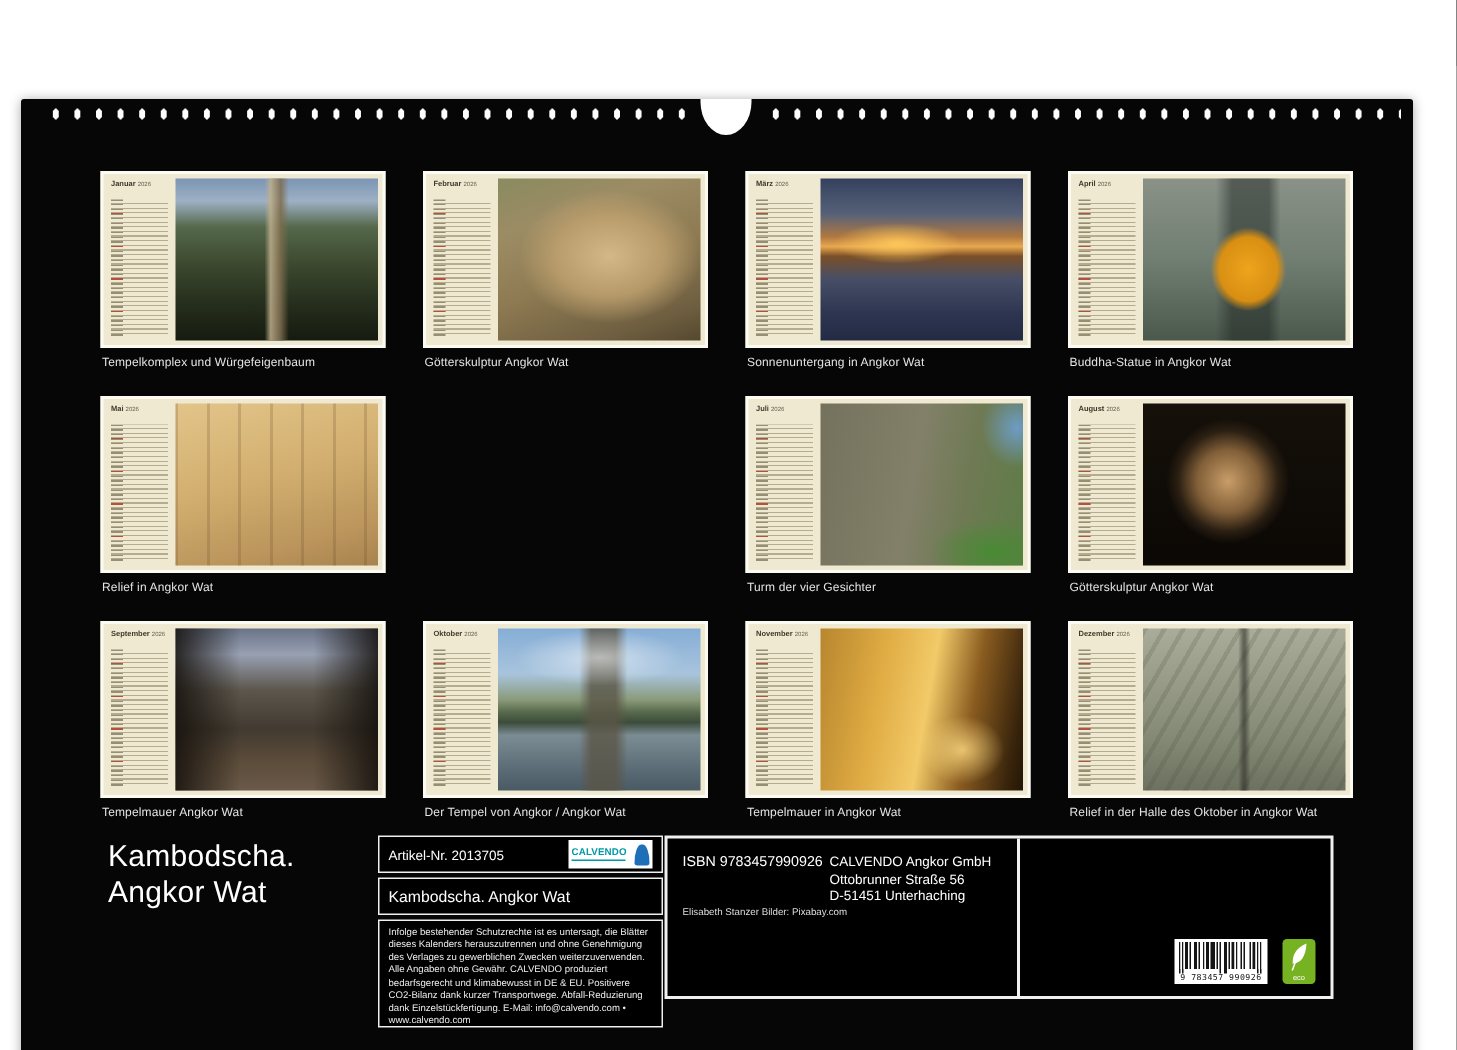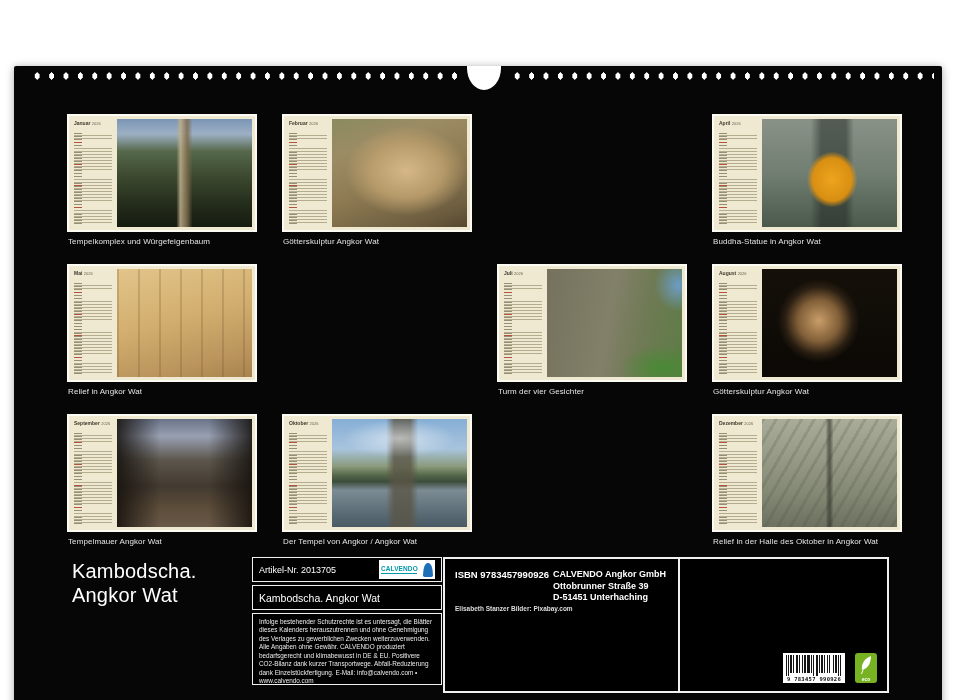--- a/index.html
+++ b/index.html
@@ -36,21 +36,21 @@
   .row-artikel{height:25px;display:flex;align-items:center;justify-content:space-between;font-size:9px;}
   .row-title{height:25px;display:flex;align-items:center;font-size:10.5px;}
   .row-legal{height:72px;font-size:6.4px;line-height:1.32;color:#ececec;padding-top:4px;}
 
   .calvendo-logo{width:56px;height:19px;background:#fff;display:flex;align-items:center;justify-content:space-between;padding:1px 2px;box-sizing:border-box;}
   .cv-text{display:flex;flex-direction:column;justify-content:center;gap:1px;}
   .cv-name{font-size:6.5px;font-weight:bold;letter-spacing:.1px;line-height:7px;}
   .cv-tagline-bar{display:block;width:36px;height:1.5px;}
   .cv-sail{width:10px;height:14px;border-radius:50% 50% 2px 2px / 95% 95% 2px 2px;}
 
-  .publisher-box{position:absolute;left:429px;top:491px;width:446px;height:136px;border:2px solid #f0f0f0;box-sizing:border-box;display:flex;background:#000;font-weight:bold;}
+  .publisher-box{position:absolute;left:429px;top:491px;width:446px;height:109px;border:2px solid #f0f0f0;box-sizing:border-box;display:flex;background:#000;}
   .pub-left{width:235px;border-right:2px solid #f0f0f0;position:relative;box-sizing:border-box;}
   .isbn{position:absolute;left:10px;top:10px;font-size:9.5px;color:#fff;}
   .address{position:absolute;left:108px;top:10px;font-size:9px;line-height:1.3;color:#fff;}
   .credit{position:absolute;left:10px;top:46px;font-size:6.5px;color:#ddd;}
   .pub-right{flex:1;position:relative;}
 
   .barcode{position:absolute;right:42px;bottom:8px;width:62px;height:30px;background:#fff;padding:2px 3px 0 3px;box-sizing:border-box;}
   .bars{height:21px;display:flex;align-items:flex-start;}
   .bar{height:18px;}
   .bar.black{background:#151515;}
@@ -85,20 +85,30 @@
         <div class="month-cell" style="left: 215px; top: 0px;">
           <div class="month-pad">
             <div class="pad-col">
               <div class="pad-month"><span>Februar</span> <span class="pad-year">2026</span></div>
               <div class="pad-lines"></div>
             </div>
             <div class="pad-photo" style="background:radial-gradient(ellipse 60% 55% at 55% 48%, rgba(221,190,140,0.9) 0%, rgba(190,160,110,0.85) 45%, rgba(190,160,110,0) 75%),linear-gradient(160deg, #8a8a60 0%, #9c8c64 25%, #8d7a52 55%, #6e5e40 85%, #55482f 100%)"></div>
           </div>
           <div class="month-caption">Götterskulptur Angkor Wat</div>
         </div>
+        <div class="month-cell" style="left: 430px; top: 0px;">
+          <div class="month-pad">
+            <div class="pad-col">
+              <div class="pad-month"><span>März</span> <span class="pad-year">2026</span></div>
+              <div class="pad-lines"></div>
+            </div>
+            <div class="pad-photo" style="background:radial-gradient(ellipse 45% 18% at 38% 40%, rgba(255,200,90,0.95) 0%, rgba(255,200,90,0) 70%),linear-gradient(180deg, #35405e 0%, #566178 22%, #b07840 36%, #e8a84e 42%, #7a4f28 48%, #474e66 62%, #2c3450 84%, #232b44 100%)"></div>
+          </div>
+          <div class="month-caption">Sonnenuntergang in Angkor Wat</div>
+        </div>
         <div class="month-cell" style="left: 0px; top: 150px;">
           <div class="month-pad">
             <div class="pad-col">
               <div class="pad-month"><span>Mai</span> <span class="pad-year">2026</span></div>
               <div class="pad-lines"></div>
             </div>
             <div class="pad-photo" style="background:repeating-linear-gradient(90deg, rgba(100,75,40,0.22) 0px, rgba(100,75,40,0.22) 2px, rgba(100,75,40,0) 2px, rgba(100,75,40,0) 21px),linear-gradient(165deg, #e3c489 0%, #d2af70 45%, #bb955c 80%, #a8834e 100%)"></div>
           </div>
           <div class="month-caption">Relief in Angkor Wat</div>
         </div>
@@ -144,20 +154,30 @@
         </div>
         <div class="month-cell" style="left: 215px; top: 300px;">
           <div class="month-pad">
             <div class="pad-col">
               <div class="pad-month"><span>Oktober</span> <span class="pad-year">2026</span></div>
               <div class="pad-lines"></div>
             </div>
             <div class="pad-photo" style="background:radial-gradient(ellipse 60% 25% at 50% 18%, rgba(255,255,255,0.55) 0%, rgba(255,255,255,0) 70%),linear-gradient(90deg, rgba(90,85,70,0) 40%, rgba(90,85,70,0.8) 46%, rgba(90,85,70,0.8) 58%, rgba(90,85,70,0) 64%),linear-gradient(180deg, #86aed6 0%, #a8c4dd 28%, #8a9a7a 44%, #55684a 52%, #3c4c3c 58%, #7c8c94 66%, #5a6a74 88%, #4a5a64 100%)"></div>
           </div>
           <div class="month-caption">Der Tempel von Angkor / Angkor Wat</div>
+        </div>
+        <div class="month-cell" style="left: 430px; top: 300px;">
+          <div class="month-pad">
+            <div class="pad-col">
+              <div class="pad-month"><span>November</span> <span class="pad-year">2026</span></div>
+              <div class="pad-lines"></div>
+            </div>
+            <div class="pad-photo" style="background:radial-gradient(ellipse 30% 30% at 70% 75%, rgba(255,220,130,0.8) 0%, rgba(255,220,130,0) 70%),linear-gradient(100deg, #b8862e 0%, #e0ac44 30%, #f2ca68 52%, #8a5c20 72%, #3a250c 92%, #241605 100%)"></div>
+          </div>
+          <div class="month-caption">Tempelmauer in Angkor Wat</div>
         </div>
         <div class="month-cell" style="left: 645px; top: 300px;">
           <div class="month-pad">
             <div class="pad-col">
               <div class="pad-month"><span>Dezember</span> <span class="pad-year">2026</span></div>
               <div class="pad-lines"></div>
             </div>
             <div class="pad-photo" style="background:linear-gradient(90deg, rgba(45,45,38,0) 47%, rgba(45,45,38,0.55) 49.5%, rgba(45,45,38,0.55) 50.5%, rgba(45,45,38,0) 53%),repeating-linear-gradient(120deg, rgba(70,72,60,0.18) 0px, rgba(70,72,60,0.18) 3px, rgba(70,72,60,0) 3px, rgba(70,72,60,0) 11px),linear-gradient(180deg, #a8ac98 0%, #969a86 35%, #838874 70%, #6c7160 100%)"></div>
           </div>
           <div class="month-caption">Relief in der Halle des Oktober in Angkor Wat</div>
@@ -181,21 +201,21 @@
         <span>Kambodscha. Angkor Wat</span>
       </div>
       <div class="info-row row-legal">Infolge bestehender Schutzrechte ist es untersagt, die Blätter dieses Kalenders herauszutrennen und ohne Genehmigung des Verlages zu gewerblichen Zwecken weiterzuverwenden. Alle Angaben ohne Gewähr. CALVENDO produziert bedarfsgerecht und klimabewusst in DE &amp; EU. Positivere CO2-Bilanz dank kurzer Transportwege. Abfall-Reduzierung dank Einzelstückfertigung. E-Mail: info@calvendo.com • www.calvendo.com</div>
     </div>
 
     <div class="publisher-box">
       <div class="pub-left">
         <div class="isbn">ISBN 9783457990926</div>
         <div class="address">
           <div>CALVENDO Angkor GmbH</div>
-          <div>Ottobrunner Straße 39</div>
+          <div>Ottobrunner Straße 56</div>
           <div>D-51451 Unterhaching</div>
         </div>
         <div class="credit">Elisabeth Stanzer Bilder: Pixabay.com</div>
       </div>
       <div class="pub-right">
         <div class="barcode">
           <div class="bars" id="barcode-bars">
               <div class="bar black tall" style="width: 1px;"></div>
               <div class="bar white" style="width: 1px;"></div>
               <div class="bar black tall" style="width: 1px;"></div>

